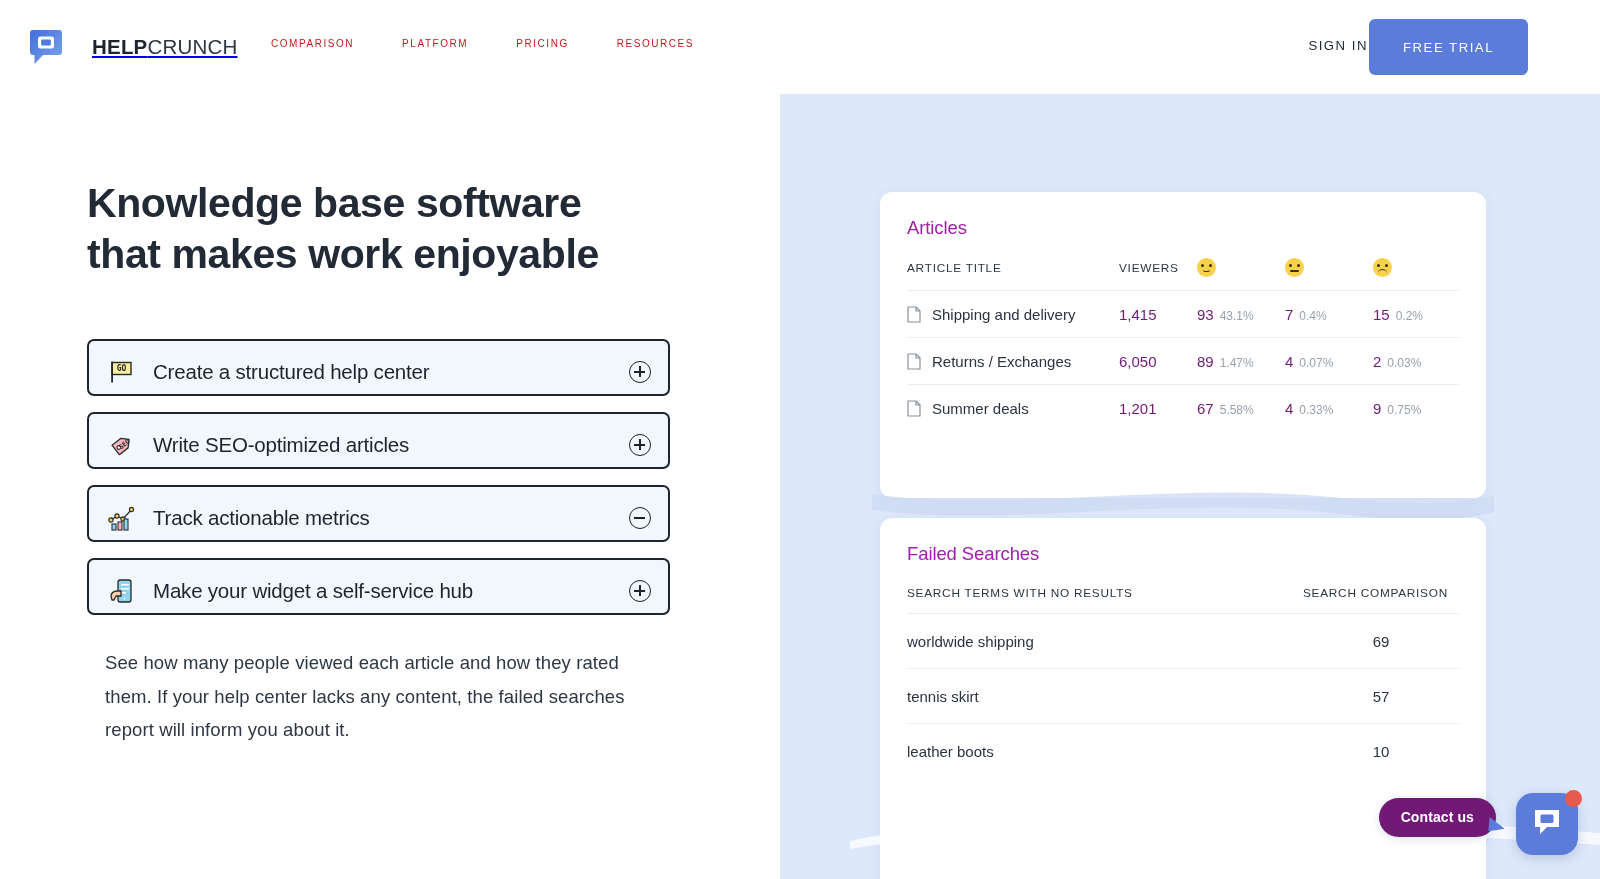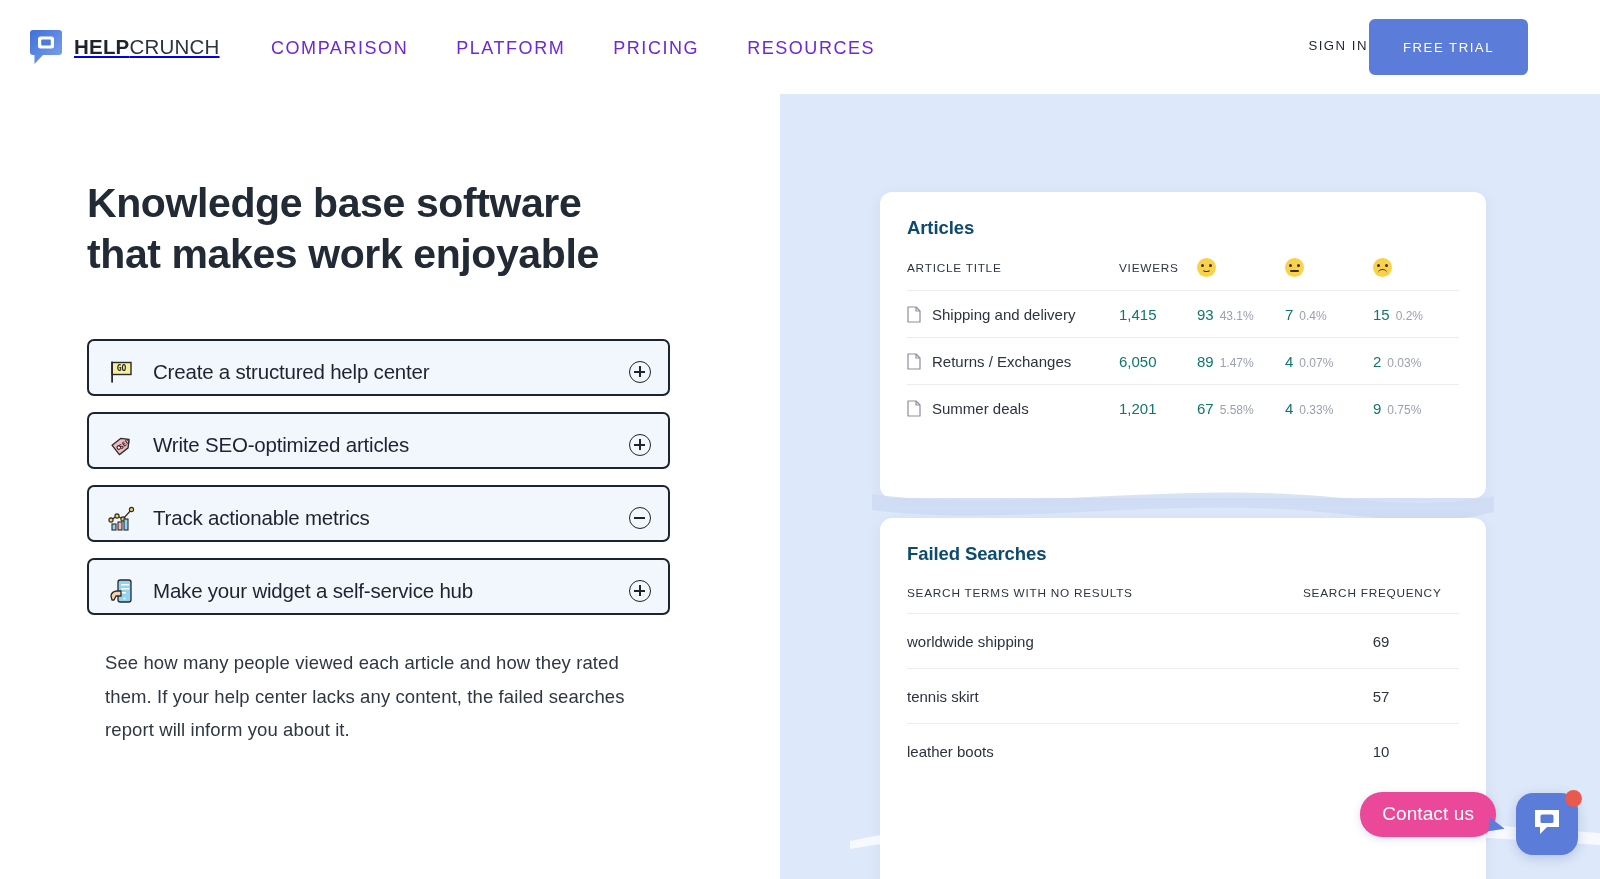--- a/index.html
+++ b/index.html
@@ -11,33 +11,33 @@
     -webkit-font-smoothing: antialiased;
   }
 
   
   .header {
     position: absolute; top: 0; left: 0; width: 1600px; height: 94px;
     background: #ffffff; z-index: 40;
   }
   .logo-wrap {
     position: absolute; left: 29px; top: 29px;
-    display: flex; align-items: center; gap: 11px;
+    display: flex; align-items: center; gap: 29px;
   }
   .logo-mark { width: 34px; height: 36px; position: relative; }
   .logo-text {
     font-size: 20.5px; letter-spacing: 0.2px; line-height: 1;
     white-space: nowrap;
   }
   .logo-text .b { font-weight: bold; color: #1d2430; }
   .logo-text .l { font-weight: 400; color: #2b3440; }
 
   .nav { position: absolute; left: 271px; top: 38px; display: flex; gap: 0; }
   .nav a {
-    font-size: 18px; letter-spacing: 1.55px; color: #6d28d9;
+    font-size: 10px; letter-spacing: 1.55px; color: #b91c1c;
     text-decoration: none; font-weight: 400; padding: 0 0; white-space: nowrap;
   }
   .nav .gap1 { width: 48px; } .nav .gap2 { width: 48px; } .nav .gap3 { width: 48px; }
 
   .signin {
     position: absolute; right: 232px; top: 38px;
     font-size: 13.2px; letter-spacing: 1.5px; color: #1f2630; text-decoration: none;
     white-space: nowrap;
   }
   .trial-btn {
@@ -99,21 +99,21 @@
 
   .card {
     position: absolute; background: #fff; border-radius: 12px;
     box-shadow: 0 3px 14px rgba(40,70,130,0.07);
   }
   #card-articles { left: 100px; top: 98px; width: 606px; height: 306px; }
   #card-searches { left: 100px; top: 424px; width: 606px; height: 390px; }
 
   .card-title {
     position: absolute; left: 27px; top: 25px;
-    font-size: 18.5px; font-weight: bold; color: #0c4a6e; letter-spacing: -0.1px;
+    font-size: 18.5px; font-weight: normal; color: #a21caf; letter-spacing: -0.1px;
   }
 
   .wave-divider {
     position: absolute; left: 92px; top: 386px; width: 622px; height: 48px;
     pointer-events: none;
   }
 
   table.tbl { position: absolute; border-collapse: collapse; }
   .tbl th {
     font-weight: 400; font-size: 11.8px; letter-spacing: 0.75px;
@@ -146,36 +146,36 @@
   .e-eye-r { right: 4.4px; top: 6px; width: 3px; height: 3px; border-radius: 50%; }
   .e-smile { left: 5.2px; top: 10.2px; width: 8.6px; height: 4.2px;
              border-radius: 0 0 9px 9px; background: transparent !important;
              border-bottom: 1.7px solid #3b3020; border-left: 1.7px solid transparent;
              border-right: 1.7px solid transparent; }
   .e-flat  { left: 5.2px; top: 12px; width: 8.6px; height: 1.7px; border-radius: 1px; }
   .e-frown { left: 5.2px; top: 11.4px; width: 8.6px; height: 4.2px;
              border-radius: 9px 9px 0 0; background: transparent !important;
              border-top: 1.7px solid #3b3020; }
 
-  .num { font-size: 15px; color: #0f766e; }
+  .num { font-size: 15px; color: #701a75; }
   .pct { font-size: 12px; color: #9aa1ac; margin-left: 6px; }
 
   
   #searches-table { left: 27px; top: 68px; width: 552px; }
   #searches-table col.c-term { width: 396px; }
   #searches-table col.c-freq { width: 156px; }
   #searches-table td.term { font-size: 15px; color: #2b3340; }
   #searches-table td.freq { font-size: 15px; color: #2b3340; text-align: center; }
   #searches-table td { height: 55px; }
   #searches-table th.right-head { text-align: left; }
 
   
   .chat-bubble {
     position: absolute; right: 104px; bottom: 42px;
-    background: #ec4899; color: #fff; font-size: 19px; font-weight: normal;
+    background: #701a75; color: #fff; font-size: 14px; font-weight: bold;
     border-radius: 22px; padding: 11px 22px 12px 22px; letter-spacing: 0.1px;
     white-space: nowrap; cursor: pointer; z-index: 60;
     box-shadow: 0 2px 8px rgba(40,70,130,0.16);
   }
   .chat-bubble::after {
     content: ""; position: absolute; right: -9px; bottom: 5px;
     width: 0; height: 0; border-left: 16px solid #5b7cd8;
     border-top: 10px solid transparent; border-bottom: 4px solid transparent;
     transform: rotate(6deg);
   }
@@ -386,21 +386,21 @@
     <div class="card-title">Failed Searches</div>
 
     <table class="tbl" id="searches-table">
       <colgroup>
           <col class="c-term">
           <col class="c-freq">
         </colgroup>
       <thead>
         <tr>
           <th>SEARCH TERMS WITH NO RESULTS</th>
-          <th class="right-head">SEARCH FREQUENCY</th>
+          <th class="right-head">SEARCH COMPARISON</th>
         </tr>
       </thead>
       <tbody>
         <tr>
           <td class="term">worldwide shipping</td>
           <td class="freq">69</td>
         </tr>
         <tr>
           <td class="term">tennis skirt</td>
           <td class="freq">57</td>

